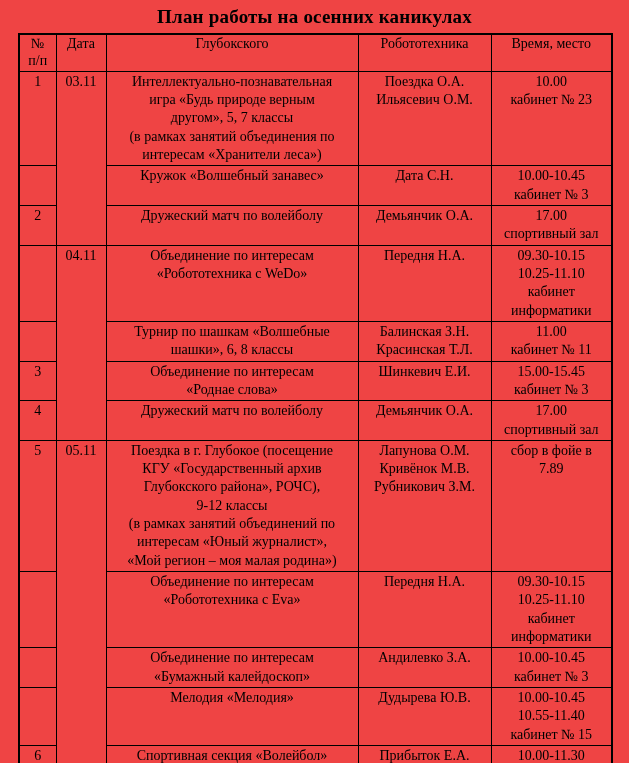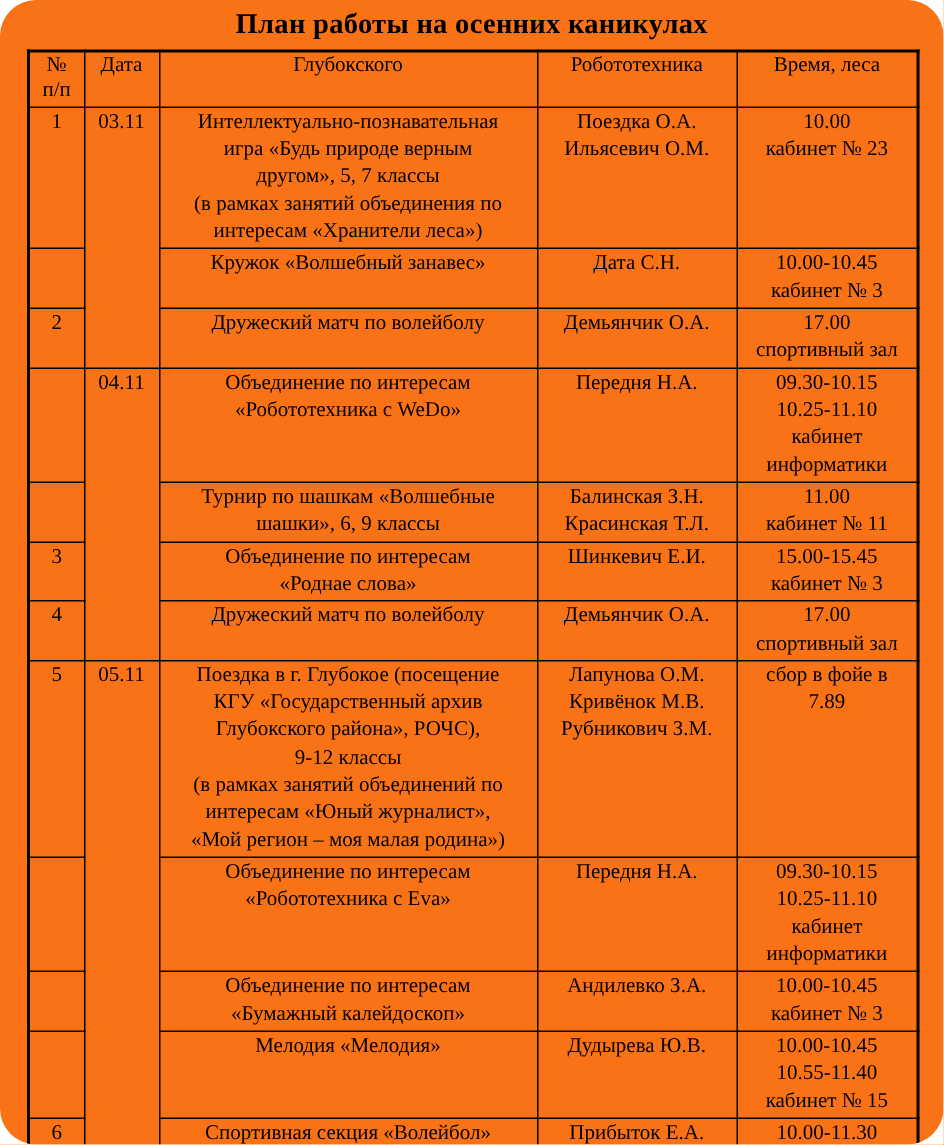--- a/index.html
+++ b/index.html
@@ -6,23 +6,22 @@
     margin: 0;
     padding: 0;
     background: #ffffff;
     color: #000000;
     font-family: "Liberation Serif", "DejaVu Serif", serif;
   }
   .page {
     position: relative;
     width: 629px;
     height: 763px;
-    background: #f97316;
+    background: #ef4444;
     overflow: hidden;
-    border-radius: 24px;
   }
   .doc-title {
     margin: 0;
     padding-top: 6px;
     padding-bottom: 5px;
     text-align: center;
     font-size: 19px;
     font-weight: bold;
     letter-spacing: 0.2px;
   }
@@ -69,21 +68,21 @@
         <col class="c-resp">
         <col class="c-time">
     </colgroup>
     <thead>
       <tr>
         <th>№
 п/п</th>
         <th>Дата</th>
         <th>Глубокского</th>
         <th>Робототехника</th>
-        <th>Время, леса</th>
+        <th>Время, место</th>
       </tr>
     </thead>
     <tbody>
       <tr>
         <td>1</td>
         <td rowspan="3">03.11</td>
         <td>Интеллектуально-познавательная
 игра «Будь природе верным
 другом», 5, 7 классы
 (в рамках занятий объединения по
@@ -114,21 +113,21 @@
 «Робототехника с WeDo»</td>
         <td>Передня Н.А.</td>
         <td>09.30-10.15
 10.25-11.10
 кабинет
 информатики</td>
       </tr>
       <tr>
         <td></td>
         <td>Турнир по шашкам «Волшебные
-шашки», 6, 9 классы</td>
+шашки», 6, 8 классы</td>
         <td>Балинская З.Н.
 Красинская Т.Л.</td>
         <td>11.00
 кабинет № 11</td>
       </tr>
       <tr>
         <td>3</td>
         <td>Объединение по интересам
 «Роднае слова»</td>
         <td>Шинкевич Е.И.</td>

